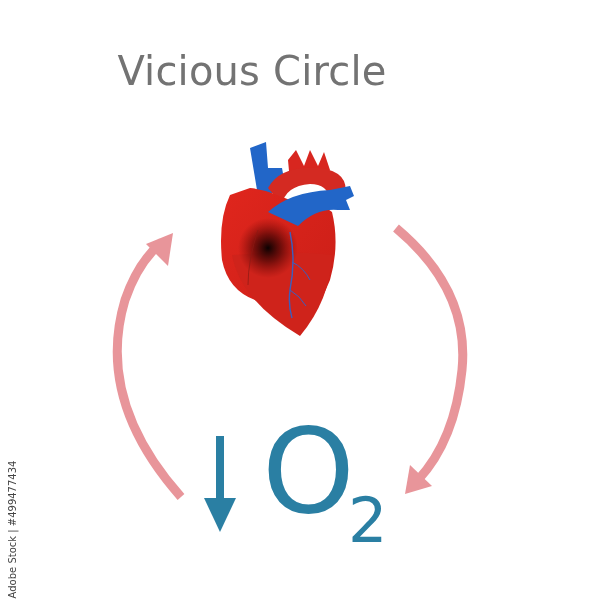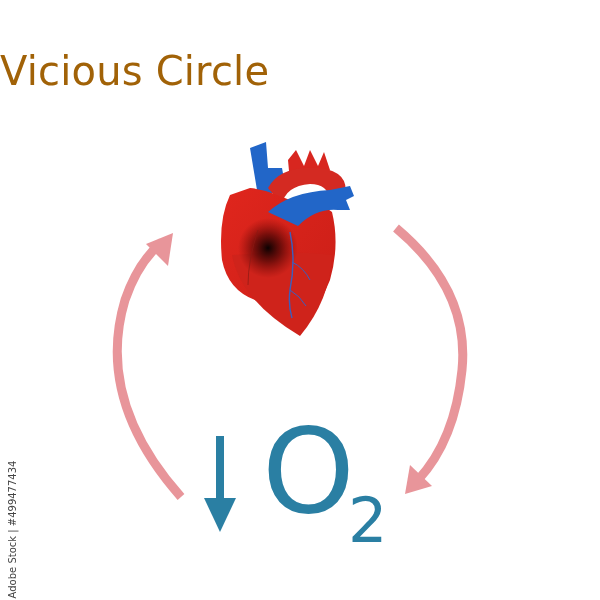--- a/index.html
+++ b/index.html
@@ -1,19 +1,19 @@
 <!DOCTYPE html>
 <html><head>
   <meta charset="utf-8">
   <style>
     html, body { margin: 0; padding: 0; background: #ffffff; }
     body { width: 600px; height: 600px; position: relative; overflow: hidden; font-family: "DejaVu Sans", sans-serif; }
     .title {
-      position: absolute; left: 0; top: 48px; width: 504px; text-align: left;
-      font-size: 40px; color: #a16207; letter-spacing: 0.2px;
+      position: absolute; left: 0; top: 48px; width: 504px; text-align: center;
+      font-size: 40px; color: #737373; letter-spacing: 0.2px;
       font-family: "DejaVu Sans", sans-serif;
     }
     svg.art { position: absolute; left: 0; top: 0; }
     .o2 {
       position: absolute; left: 262px; top: 412px;
       font-family: "DejaVu Sans", sans-serif; color: #2a7fa3;
       font-size: 118px; line-height: 1;
     }
     .o2 .sub { font-size: 62px; position: absolute; left: 86px; top: 78px; }
     .watermark-id {

